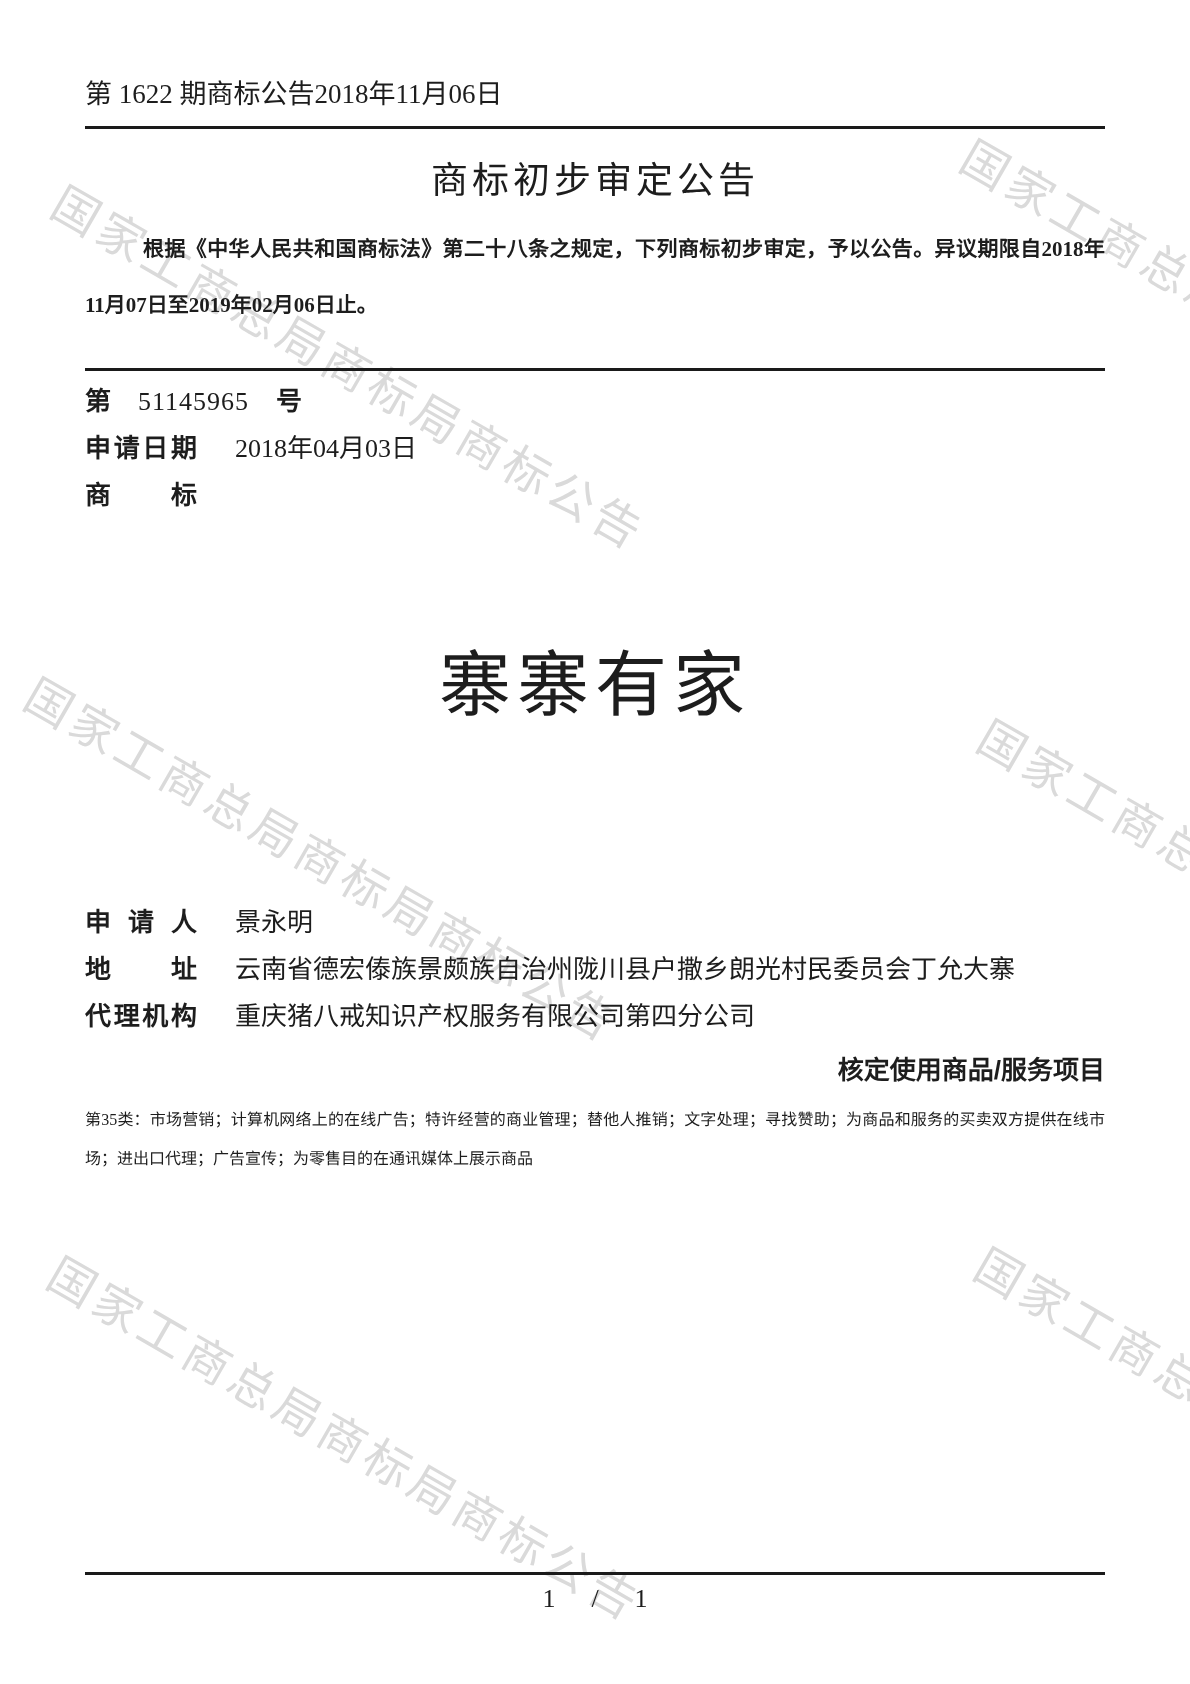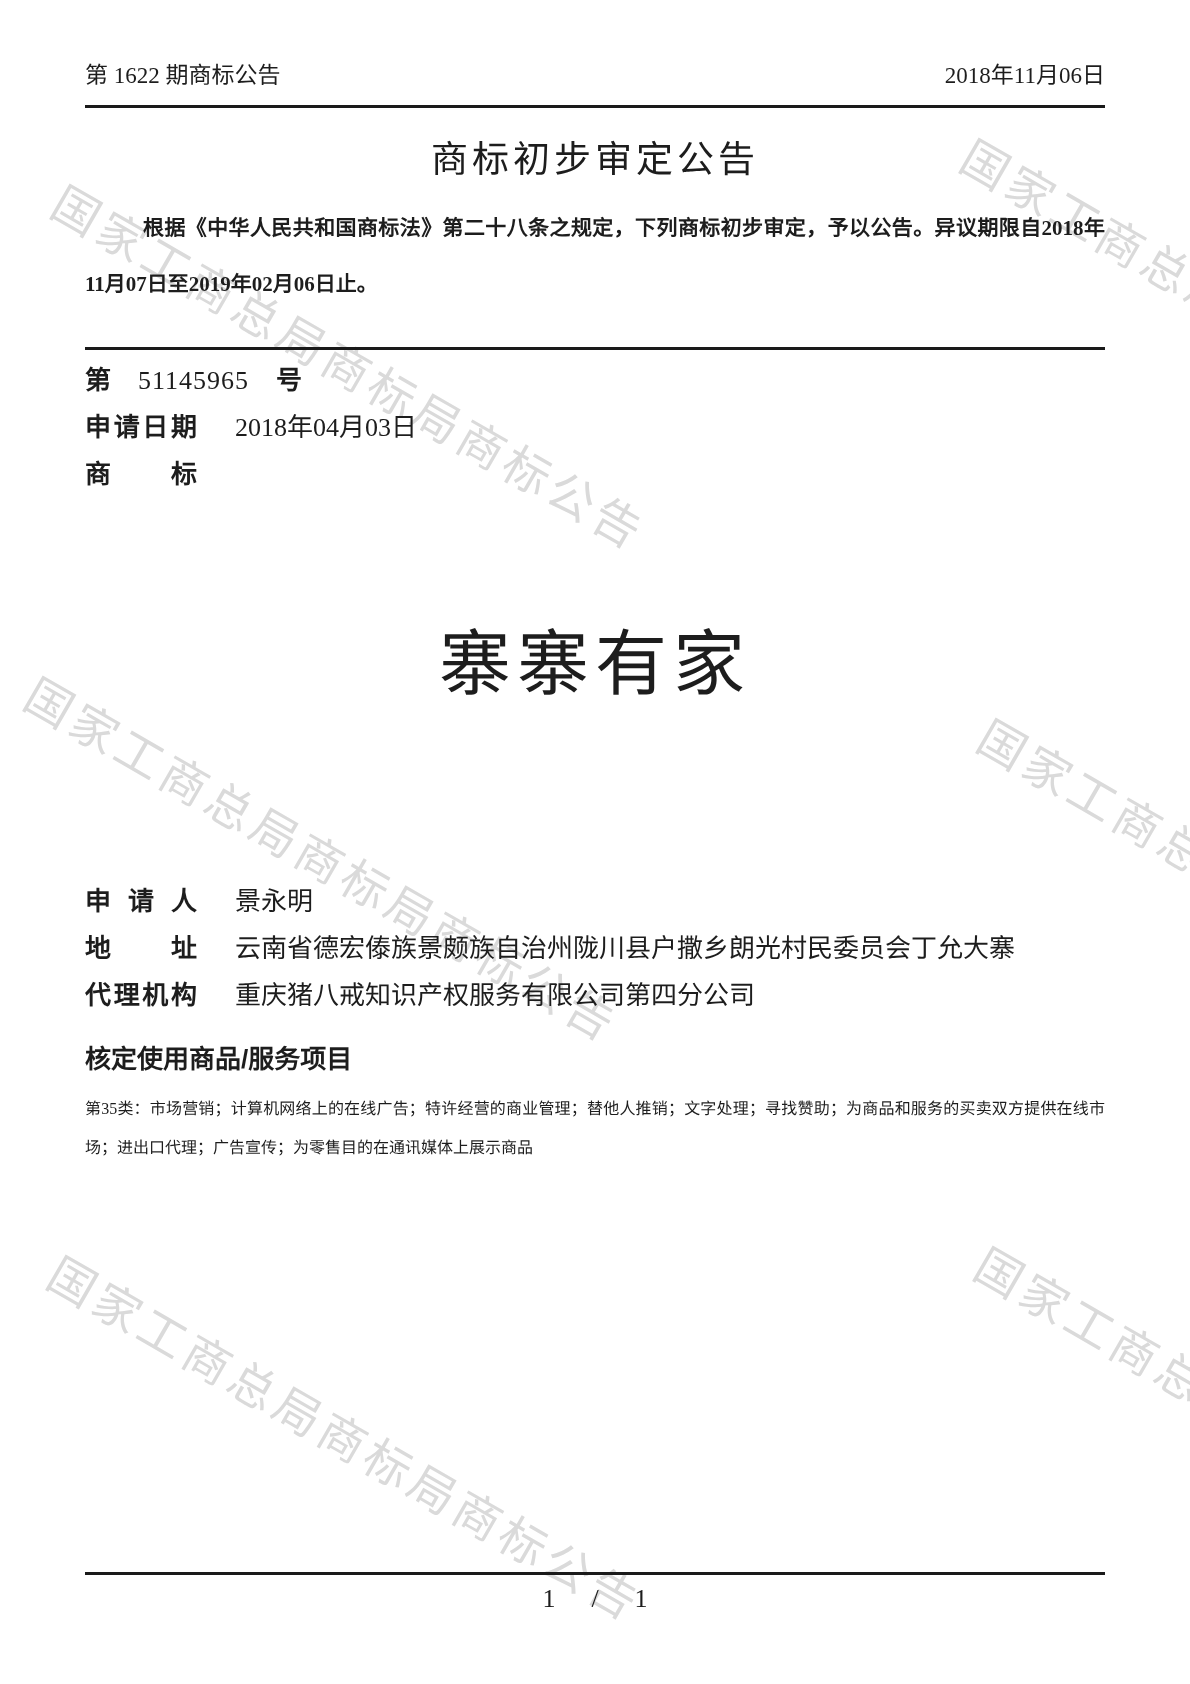--- a/index.html
+++ b/index.html
@@ -15,22 +15,22 @@
   
   .wm{
     position:absolute;z-index:1;
     font-family:"Liberation Serif","DejaVu Serif",serif;
     font-size:47px;letter-spacing:5px;white-space:nowrap;
     transform:rotate(30deg);transform-origin:0 0;
     color:#dadada;user-select:none;
   }
 
   
-  .hdr{display:flex;justify-content:space-between;align-items:flex-end;
-       padding-top:56px;font-size:23px;}
+  .hdr{display:flex;justify-content:flex-start;align-items:flex-end;
+       padding-top:72px;font-size:27px;}
   .rule{height:3px;background:#1a1a1a;border:0;margin:0;}
   .rule-hdr{margin-top:15px;}
 
   .title{margin-top:21px;text-align:center;font-size:37px;font-weight:normal;letter-spacing:4px;}
 
   .intro{margin-top:17px;font-size:21px;font-weight:bold;line-height:56px;
          text-align:justify;text-indent:58px;}
 
   .rule-fields{margin-top:35px;}
 
@@ -43,22 +43,22 @@
   .regsuf{margin-left:27px;font-family:"Liberation Sans","DejaVu Sans",sans-serif;font-weight:bold;}
   .lblchar{font-family:"Liberation Sans","DejaVu Sans",sans-serif;font-weight:bold;}
 
   .mark-area{height:388px;display:flex;align-items:center;justify-content:center;
              padding-bottom:55px;box-sizing:border-box;}
   .mark-text{font-size:72px;letter-spacing:6px;white-space:nowrap;}
 
   .info .frow{}
   .info .frow.first{margin-top:6px;}
 
-  .goods-hdr{margin-top:26px;font-size:26px;font-weight:bold;
-             font-family:"Liberation Sans","DejaVu Sans",sans-serif;}
+  .goods-hdr{margin-top:16px;font-size:26px;font-weight:bold;
+             font-family:"Liberation Sans","DejaVu Sans",sans-serif;text-align:right;}
   .goods{margin-top:14px;font-size:16px;line-height:39px;text-align:justify;}
 
   
   .footer{position:absolute;z-index:2;left:85px;right:85px;top:1572px;}
   .pagenum{margin-top:9px;display:flex;justify-content:center;gap:36px;
            font-size:26px;}
 </style>
 </head>
 <body style="color: rgb(29, 29, 29); background: rgb(255, 255, 255);">
 

